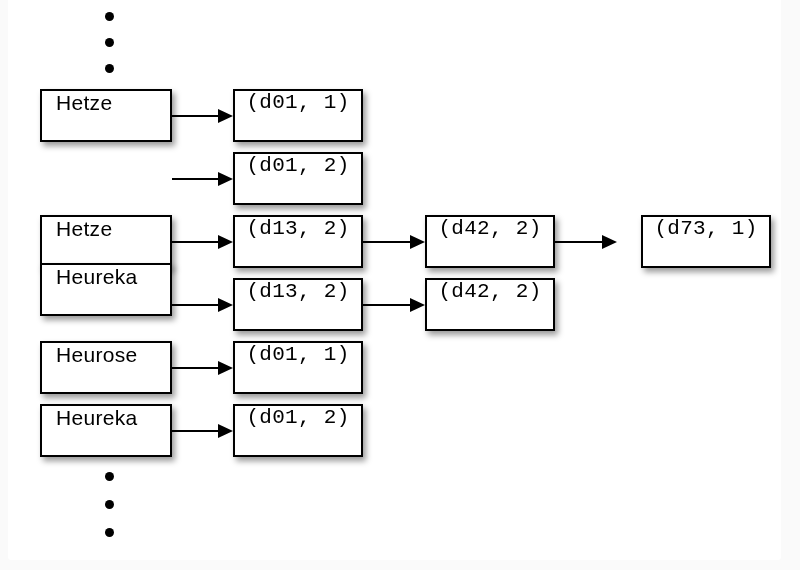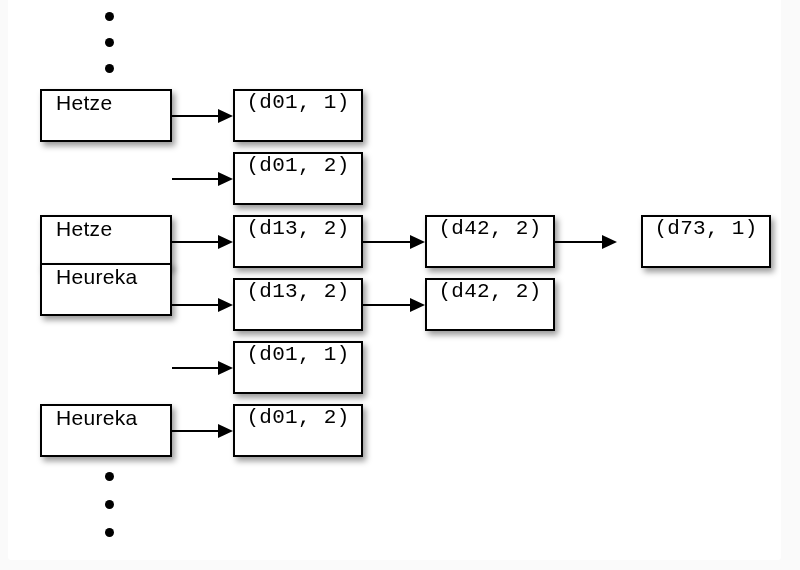--- a/index.html
+++ b/index.html
@@ -114,20 +114,23 @@
     </div>
     <div class="arrow" style="left:164px; top:298px; width:61px;"></div>
     <div class="box posting" style="left:225px; top:278px;">
       <span>(d13, 2)</span>
     </div>
     <div class="arrow" style="left:355px; top:298px; width:62px;"></div>
     <div class="box posting" style="left:417px; top:278px;">
       <span>(d42, 2)</span>
     </div>
 
+    <div class="box term" style="left:32px; top:341px;">
+      <span>Heurose</span>
+    </div>
     <div class="arrow" style="left:164px; top:361px; width:61px;"></div>
     <div class="box posting" style="left:225px; top:341px;">
       <span>(d01, 1)</span>
     </div>
 
     <div class="box term" style="left:32px; top:404px;">
       <span>Heureka</span>
     </div>
     <div class="arrow" style="left:164px; top:424px; width:61px;"></div>
     <div class="box posting" style="left:225px; top:404px;">

